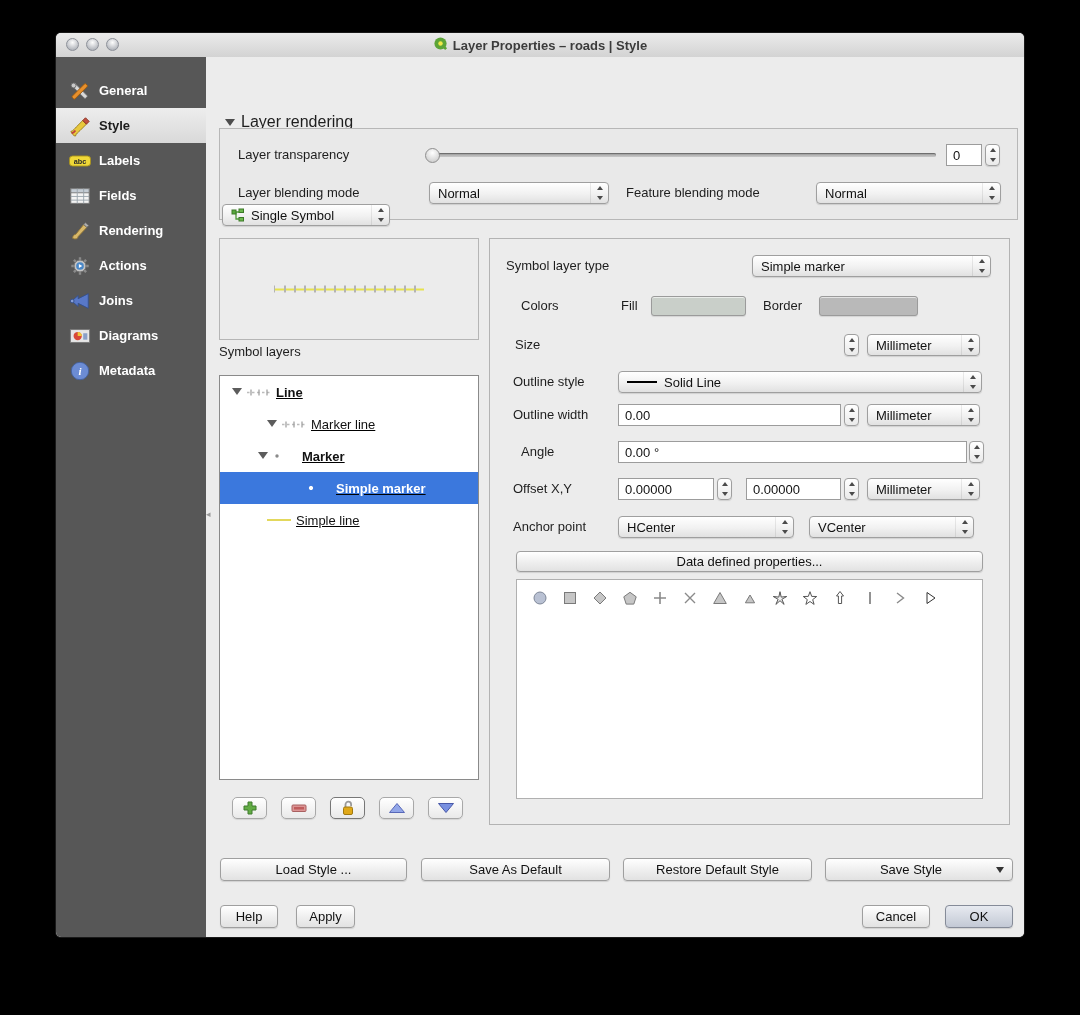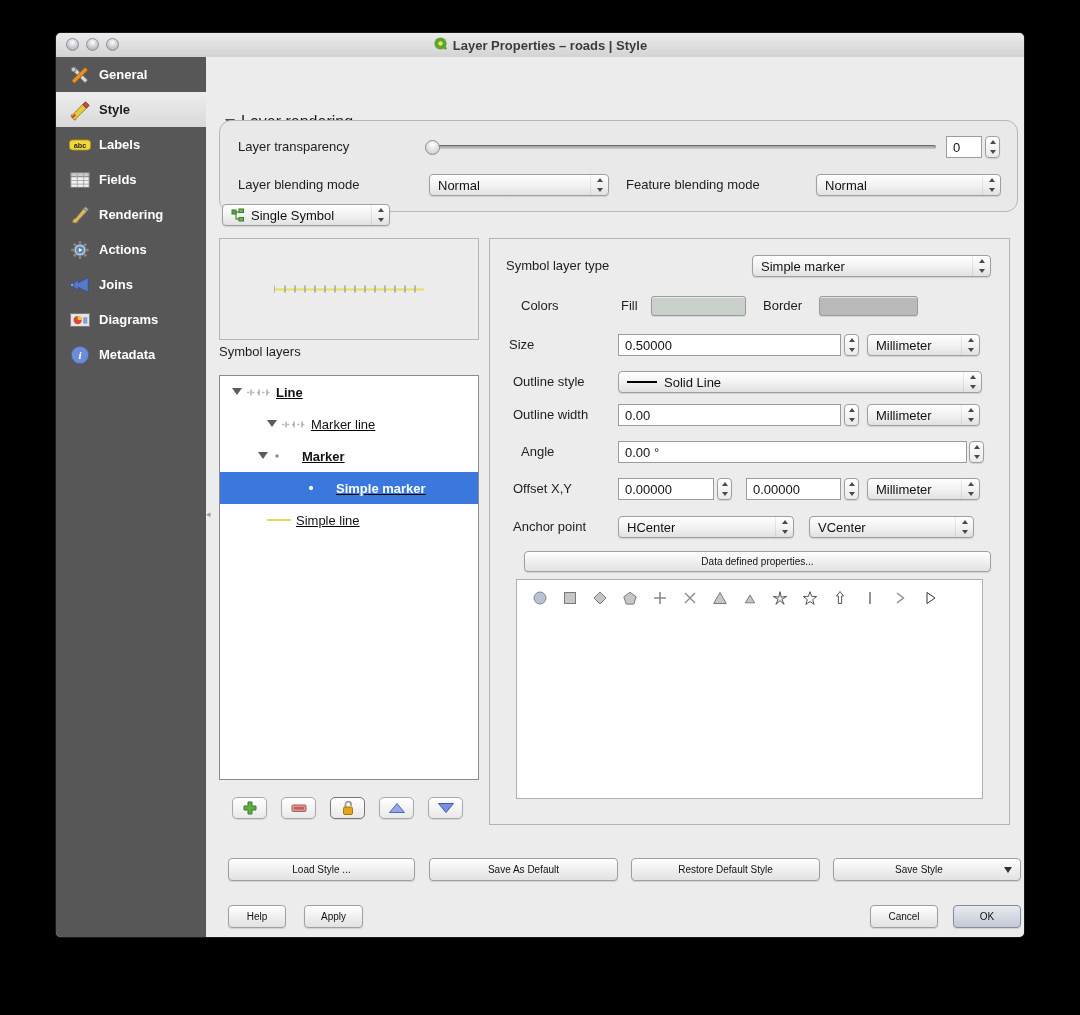--- a/index.html
+++ b/index.html
@@ -8,21 +8,21 @@
     border-radius:5px;overflow:hidden;box-shadow:0 0 0 1px #1a1a1a;}
   
   #titlebar{position:absolute;left:0;top:0;right:0;height:24px;
     background:linear-gradient(#ebebeb,#d3d3d3);border-bottom:1px solid #9f9f9f;}
   .tl-dot{position:absolute;top:5px;width:13px;height:13px;border-radius:50%;
     background:radial-gradient(circle at 50% 32%,#fdfdfd,#b9bcc2 70%,#9aa0a8);
     border:1px solid #8d9199;box-sizing:border-box;}
   #win-title{position:absolute;left:0;right:0;top:0;height:24px;display:flex;
     align-items:center;justify-content:center;gap:5px;font-size:13px;font-weight:600;color:#3c3c3c;}
   
-  #sidebar{position:absolute;left:0;top:24px;width:152px;bottom:0;background:#575757;box-sizing:border-box;}
+  #sidebar{position:absolute;left:0;top:24px;width:152px;bottom:0;background:#575757;padding-top:16px;box-sizing:border-box;}
   .side-item{height:35px;display:flex;align-items:center;gap:7px;padding-left:12px;cursor:default;}
   .side-item.selected{background:linear-gradient(#ededed,#d9d9d9);}
   .side-icon{width:24px;height:24px;display:flex;align-items:center;justify-content:center;flex:0 0 24px;}
   .side-label{font-size:13px;font-weight:bold;color:#fff;}
   .side-item.selected .side-label{color:#1c1c1c;}
   
   #content{position:absolute;left:150px;top:24px;right:0;bottom:0;background:#ececec;}
   .lbl{position:absolute;font-size:13px;color:#1e1e1e;white-space:nowrap;}
   
   .mac-select{position:absolute;height:22px;box-sizing:border-box;border:1px solid #9f9f9f;border-radius:4px;
@@ -36,24 +36,24 @@
     border:3.5px solid transparent;border-bottom:none;border-top:4.5px solid #4a4a4a;}
   .spin{position:absolute;width:15px;height:22px;box-sizing:border-box;border:1px solid #9f9f9f;border-radius:4px;
     background:linear-gradient(#ffffff,#eaeaea);box-shadow:0 1px 1px rgba(0,0,0,.12);}
   .spin::before{content:"";position:absolute;left:50%;transform:translateX(-50%);top:3px;
     border:3px solid transparent;border-top:none;border-bottom:4px solid #4a4a4a;}
   .spin::after{content:"";position:absolute;left:50%;transform:translateX(-50%);bottom:3px;
     border:3px solid transparent;border-bottom:none;border-top:4px solid #4a4a4a;}
   .tinput{position:absolute;height:22px;box-sizing:border-box;background:#fff;border:1px solid #9c9c9c;
     font-size:13px;color:#111;display:flex;align-items:center;padding-left:6px;}
   .btn{position:absolute;height:23px;box-sizing:border-box;border:1px solid #9f9f9f;border-radius:4px;
-    background:linear-gradient(#ffffff,#eee 55%,#e2e2e2);font-size:10px;color:#111;
-    display:flex;align-items:center;justify-content:center;box-shadow:0 1px 1px rgba(0,0,0,.12);margin-left:8px;}
+    background:linear-gradient(#ffffff,#eee 55%,#e2e2e2);font-size:13px;color:#111;
+    display:flex;align-items:center;justify-content:center;box-shadow:0 1px 1px rgba(0,0,0,.12);}
   .btn.default{background:linear-gradient(#e7eaf0,#c3c9d5);border-color:#858b98;}
-  .groupbox{position:absolute;border:1px solid #b7b7b7;border-radius:12px;background:#e9e9e9;}
+  .groupbox{position:absolute;border:1px solid #b7b7b7;border-radius:0;background:#e9e9e9;margin-top:8px;}
   .tri-down{display:inline-block;width:0;height:0;border:5px solid transparent;border-bottom:none;
     border-top:7px solid #4c4c4c;margin-right:6px;vertical-align:1px;}
   
   .slider-track{position:absolute;height:4px;border-radius:2px;background:linear-gradient(#9c9c9c,#c8c8c8);
     box-shadow:inset 0 1px 1px rgba(0,0,0,.35);}
   .slider-thumb{position:absolute;width:15px;height:15px;border-radius:50%;
     background:radial-gradient(circle at 50% 30%,#fff,#d6d6d6 70%,#bfbfbf);border:1px solid #8e8e8e;box-sizing:border-box;}
   
   #preview-box{position:absolute;border:1px solid #b5b5b5;background:#ececec;}
   #preview-line{position:absolute;left:50%;top:50%;transform:translate(-50%,-50%);width:150px;height:7px;}
@@ -336,22 +336,21 @@
         <span class="sel-text">Simple marker</span>
         <span class="sel-arrows"></span>
       </div>
 
       <div class="lbl" style="left:31px;top:59px">Colors</div>
       <div class="lbl" style="left:131px;top:59px">Fill</div>
       <div class="swatch" style="left: 161px; top: 57px; width: 95px; background-color: rgb(201, 207, 201);"></div>
       <div class="lbl" style="left:273px;top:59px">Border</div>
       <div class="swatch" style="left: 329px; top: 57px; width: 99px; background-color: rgb(185, 185, 185);"></div>
 
-      <div class="lbl" style="left:19px;top:98px">Size</div>
-      <div class="tinput" style="left:128px;top:95px;width:223px">0.50000</div>
+      <div class="lbl" style="left:25px;top:98px">Size</div>
       <span class="spin" style="left:354px;top:95px"></span>
       <div class="mac-select" style="left:377px;top:95px;width:113px">
         <span class="sel-text">Millimeter</span>
         <span class="sel-arrows"></span>
       </div>
 
       <div class="lbl" style="left:23px;top:135px">Outline style</div>
       <div class="mac-select" style="left:128px;top:132px;width:364px">
         <span class="line-swatch"></span>
         <span class="sel-text">Solid Line</span>

